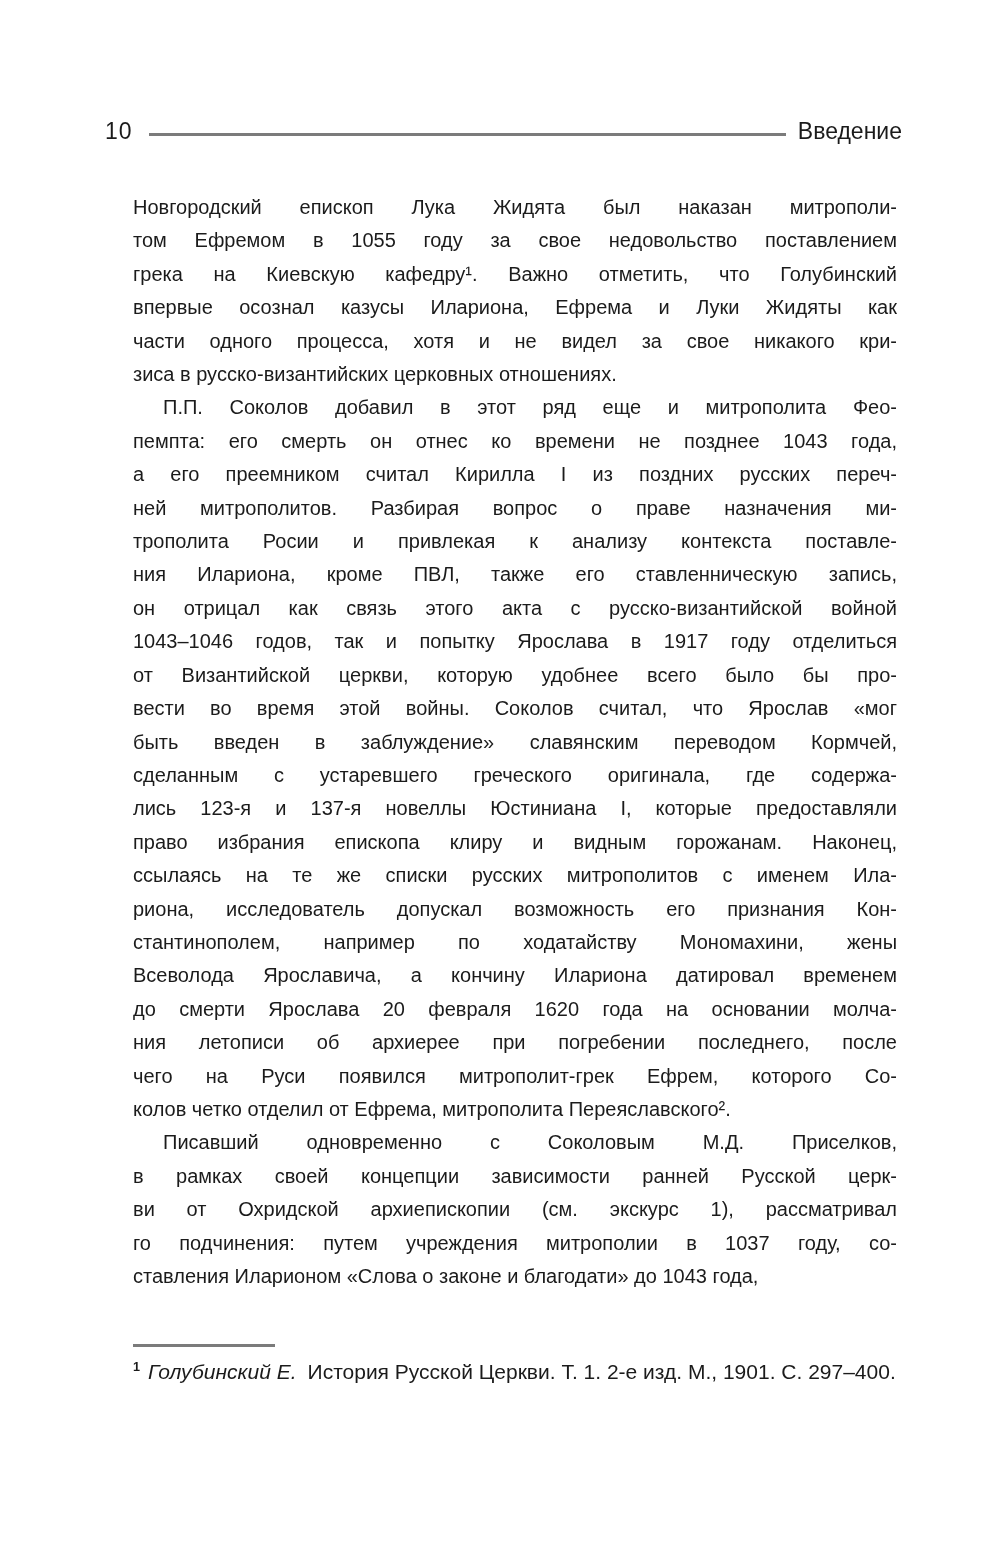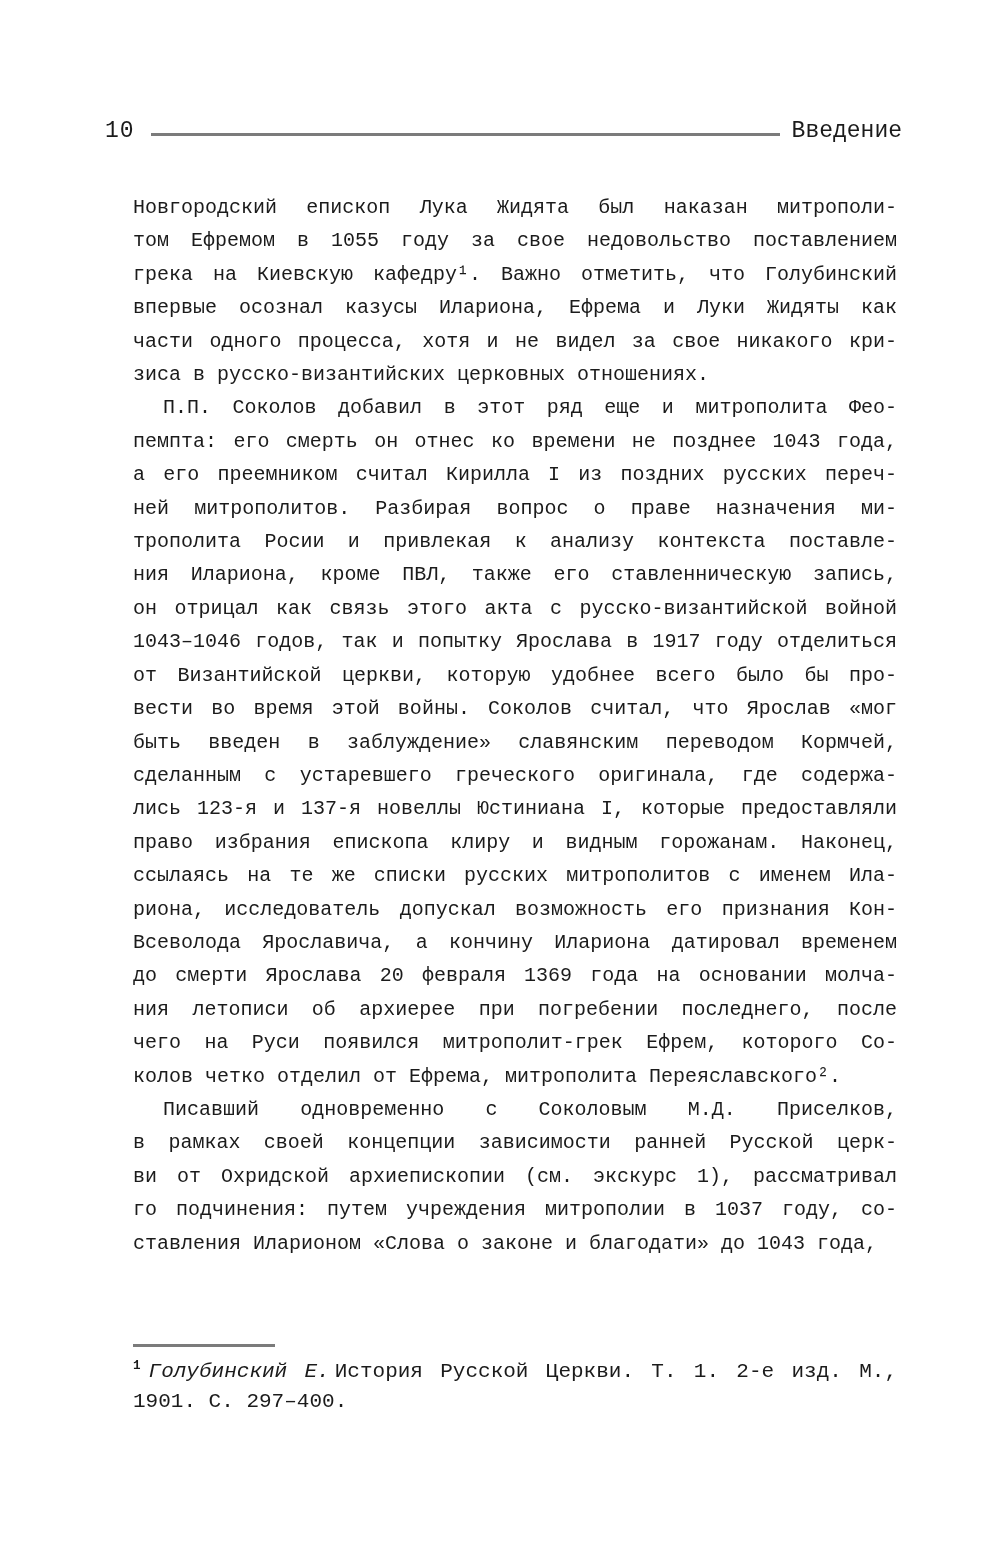--- a/index.html
+++ b/index.html
@@ -6,21 +6,21 @@
     --text:#1b1b1b;
     --rule:#7b7b7b;
     --bg:#ffffff;
   }
   html,body{margin:0;padding:0;background:var(--bg);}
   .page{
     position:relative;
     width:1000px;height:1551px;
     background:var(--bg);
     color:var(--text);
-    font-family:Liberation Mono, monospace;
+    font-family:Liberation Sans, sans-serif;
     overflow:hidden;
   }
   
   .running-header{
     position:absolute;top:118px;left:105px;right:98px;
     display:flex;align-items:center;
     font-size:23px;
   }
   .page-number{flex:0 0 auto;letter-spacing:1px;}
   .header-rule{
@@ -57,21 +57,21 @@
     -moz-text-align-last:justify;
   }
   .fn-line.last{
     text-align-last:left;
     -moz-text-align-last:left;
   }
   .fn-marker{
     font-size:0.60em;vertical-align:super;line-height:0;
     margin-right:8px;font-weight:bold;
   }
-  .fn-author{margin-right:5px;font-style:italic;}
+  .fn-author{margin-right:11px;font-style:italic;}
 </style>
 </head>
 <body>
 
 <div class="page">
 
   <header class="running-header">
     <span class="page-number">10</span>
     <span class="header-rule"></span>
     <span class="section-title">Введение</span>
@@ -97,22 +97,23 @@
         <div class="line">он отрицал как связь этого акта с русско-византийской войной</div>
         <div class="line">1043–1046 годов, так и попытку Ярослава в 1917 году отделиться</div>
         <div class="line">от Византийской церкви, которую удобнее всего было бы про-</div>
         <div class="line">вести во время этой войны. Соколов считал, что Ярослав «мог</div>
         <div class="line">быть введен в заблуждение» славянским переводом Кормчей,</div>
         <div class="line">сделанным с устаревшего греческого оригинала, где содержа-</div>
         <div class="line">лись 123-я и 137-я новеллы Юстиниана I, которые предоставляли</div>
         <div class="line">право избрания епископа клиру и видным горожанам. Наконец,</div>
         <div class="line">ссылаясь на те же списки русских митрополитов с именем Ила-</div>
         <div class="line">риона, исследователь допускал возможность его признания Кон-</div>
+        <div class="line">стантинополем, например по ходатайству Мономахини, жены</div>
         <div class="line">Всеволода Ярославича, а кончину Илариона датировал временем</div>
-        <div class="line">до смерти Ярослава 20 февраля 1369 года на основании молча-</div>
+        <div class="line">до смерти Ярослава 20 февраля 1620 года на основании молча-</div>
         <div class="line">ния летописи об архиерее при погребении последнего, после</div>
         <div class="line">чего на Руси появился митрополит-грек Ефрем, которого Со-</div>
         <div class="line last">колов четко отделил от Ефрема, митрополита Переяславского².</div>
       </div>
       <div class="para">
         <div class="line indent">Писавший одновременно с Соколовым М.Д. Приселков,</div>
         <div class="line">в рамках своей концепции зависимости ранней Русской церк-</div>
         <div class="line">ви от Охридской архиепископии (см. экскурс 1), рассматривал</div>
         <div class="line">го подчинения: путем учреждения митрополии в 1037 году, со-</div>
         <div class="line last">ставления Иларионом «Слова о законе и благодати» до 1043 года,</div>

